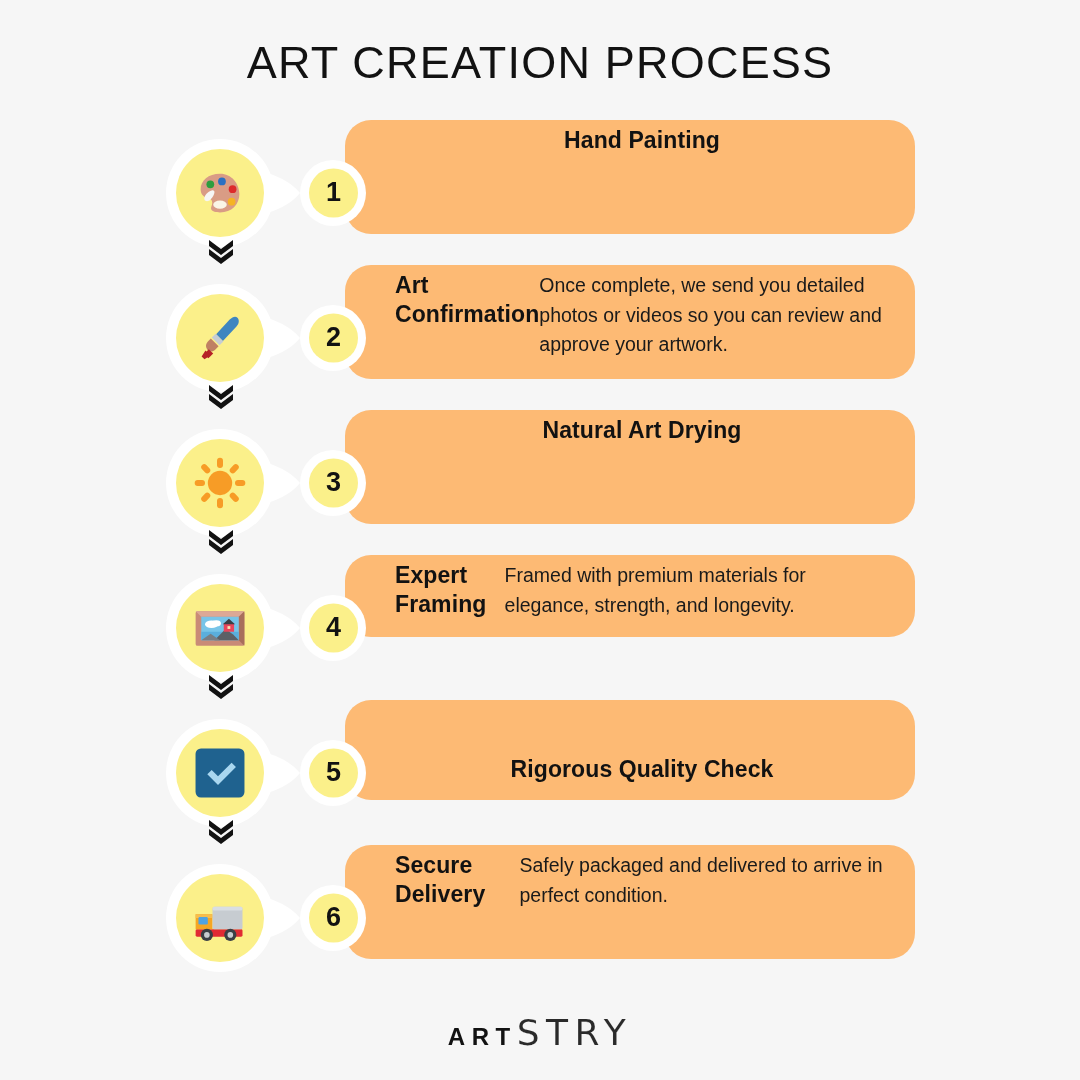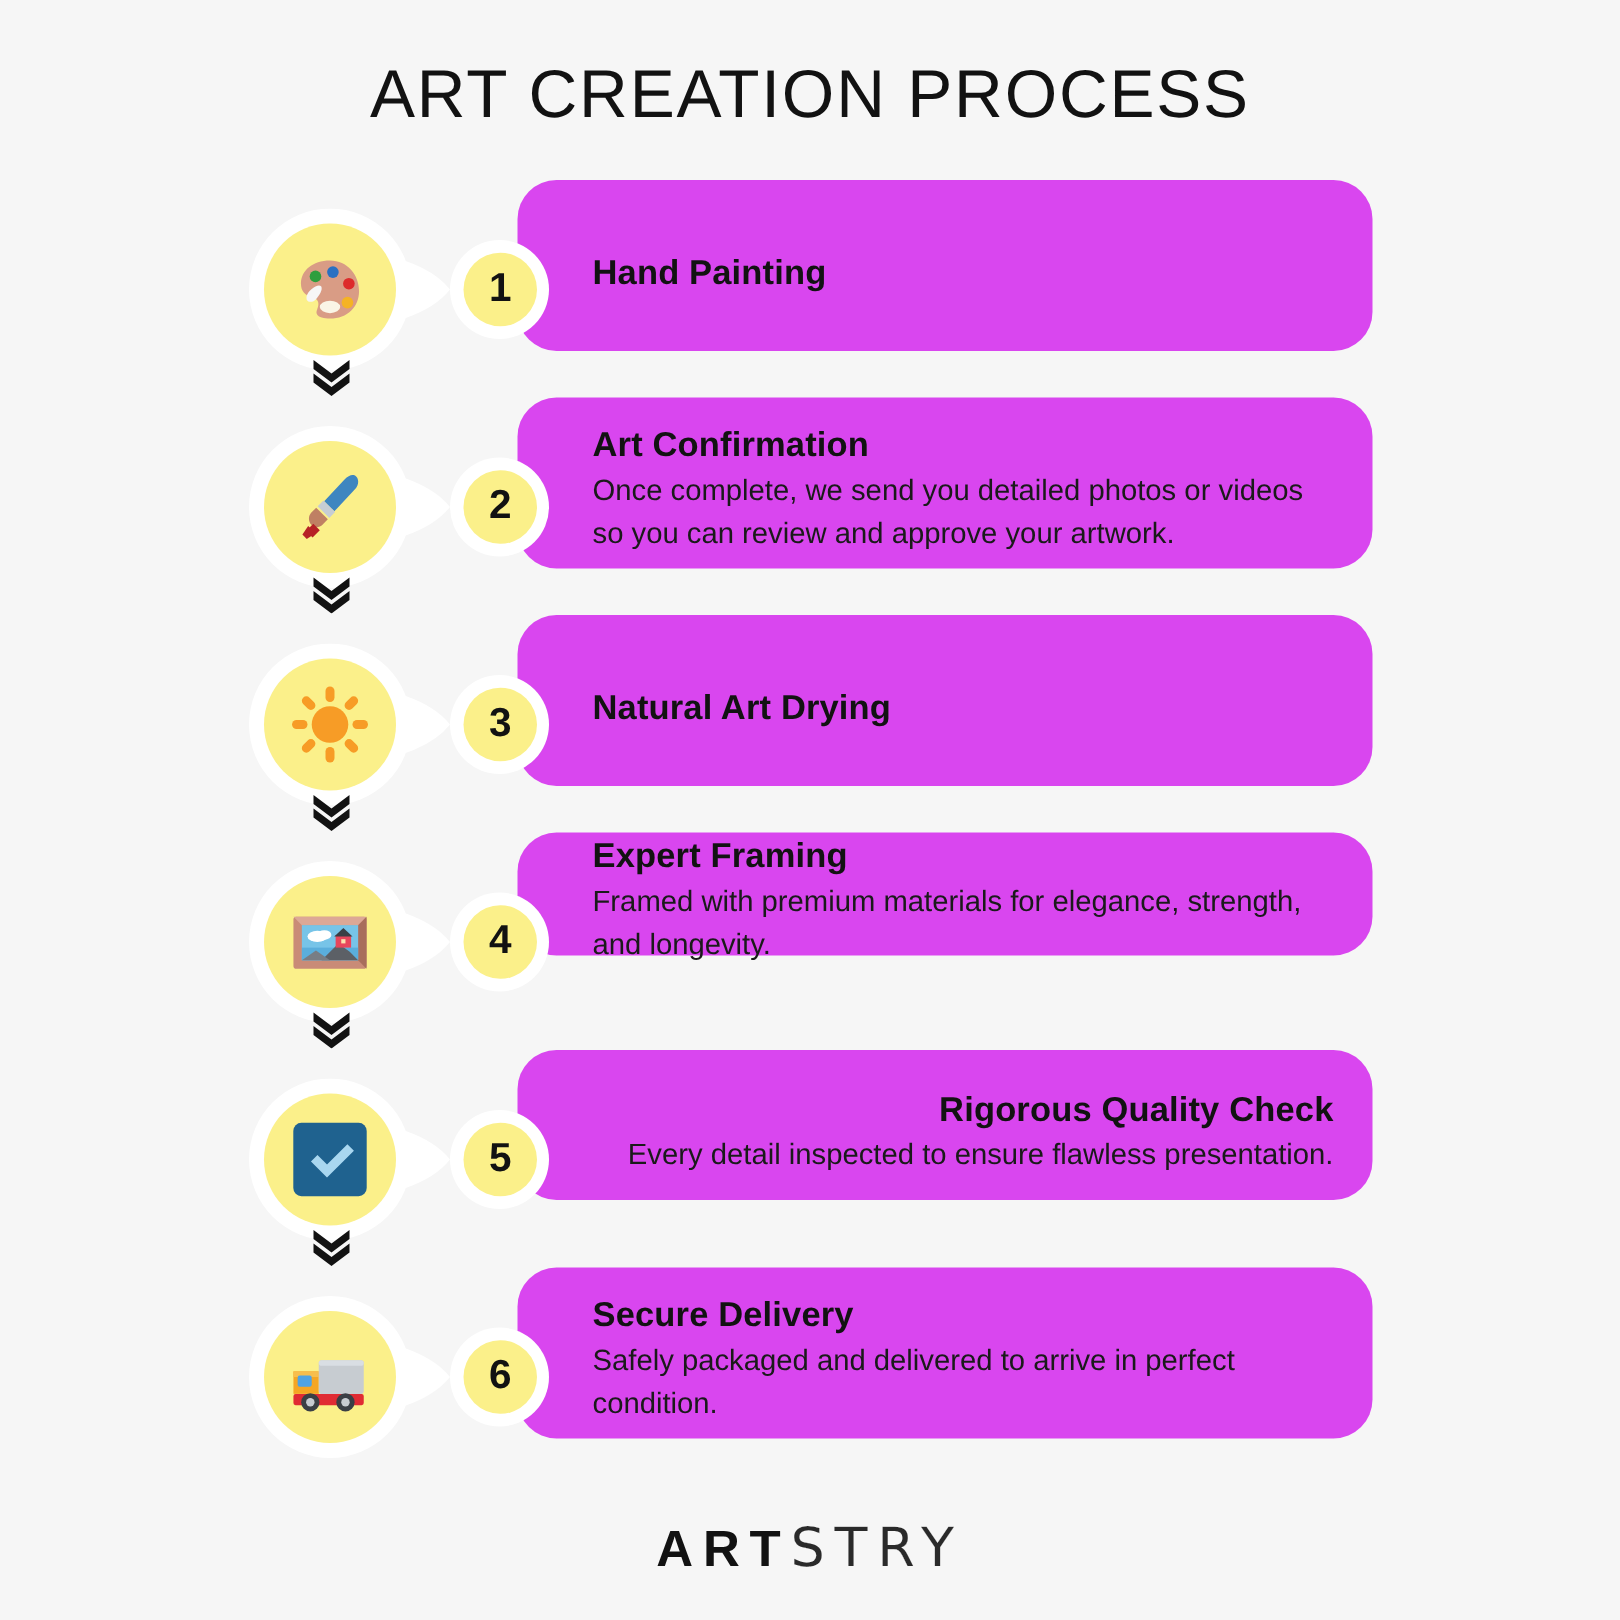--- a/index.html
+++ b/index.html
@@ -52,24 +52,24 @@
     position: relative;
     height: 145px;
   }
 
   
   .panel {
     position: absolute;
     left: 345px;
     width: 570px;
     border-radius: 26px;
-    background: #d946ef;
-    padding: 24px 26px 14px 50px;
+    background: #fdba74;
+    padding: 6px 26px 14px 50px;
     display: flex;
-    flex-direction: column;
+    flex-direction: row;
     justify-content: center;
   }
 
   .panel-title {
     font-size: 23px;
     font-weight: 700;
     line-height: 1.26;
     letter-spacing: 0.1px;
     color: #121212;
     margin-bottom: 2px;
@@ -146,21 +146,21 @@
   
   .logo {
     position: absolute;
     left: 0;
     top: 1012px;
     width: 1080px;
     text-align: center;
     white-space: nowrap;
   }
   .logo-bold {
-    font-size: 34px;
+    font-size: 24px;
     font-weight: 700;
     letter-spacing: 6.5px;
     color: #121212;
   }
   .logo-light {
     font-size: 36px;
     font-weight: 400;
     letter-spacing: 6.5px;
     color: #2a2a2a;
     font-family: "DejaVu Sans", sans-serif;
@@ -305,21 +305,20 @@
 
       <svg class="arrow" style="top:118px;" viewBox="0 0 30 26">
         <path d="M3 2 L15 11 L27 2 L27 8 L15 17 L3 8 Z" fill="#121212"></path>
         <path d="M3 11 L15 20 L27 11 L27 17 L15 26 L3 17 Z" fill="#121212"></path>
       </svg>
     </div>
 
     <div class="step">
       <div class="panel" style="top:0px; height:100px;align-items:flex-end;">
         <div class="panel-title">Rigorous Quality Check</div>
-        <div class="panel-desc">Every detail inspected to ensure flawless presentation.</div>
       </div>
 
       <svg class="connector" viewBox="0 0 200 108">
         <circle cx="54" cy="54" r="54" fill="#FFFFFF"></circle>
         <circle cx="167" cy="54" r="33" fill="#FFFFFF"></circle>
         <path d="M54 26 Q115 30 134 54 Q115 78 54 82 Z" fill="#FFFFFF"></path>
       </svg>
 
       <div class="icon-circle">
         <svg width="58" height="58" viewBox="0 0 64 64">

